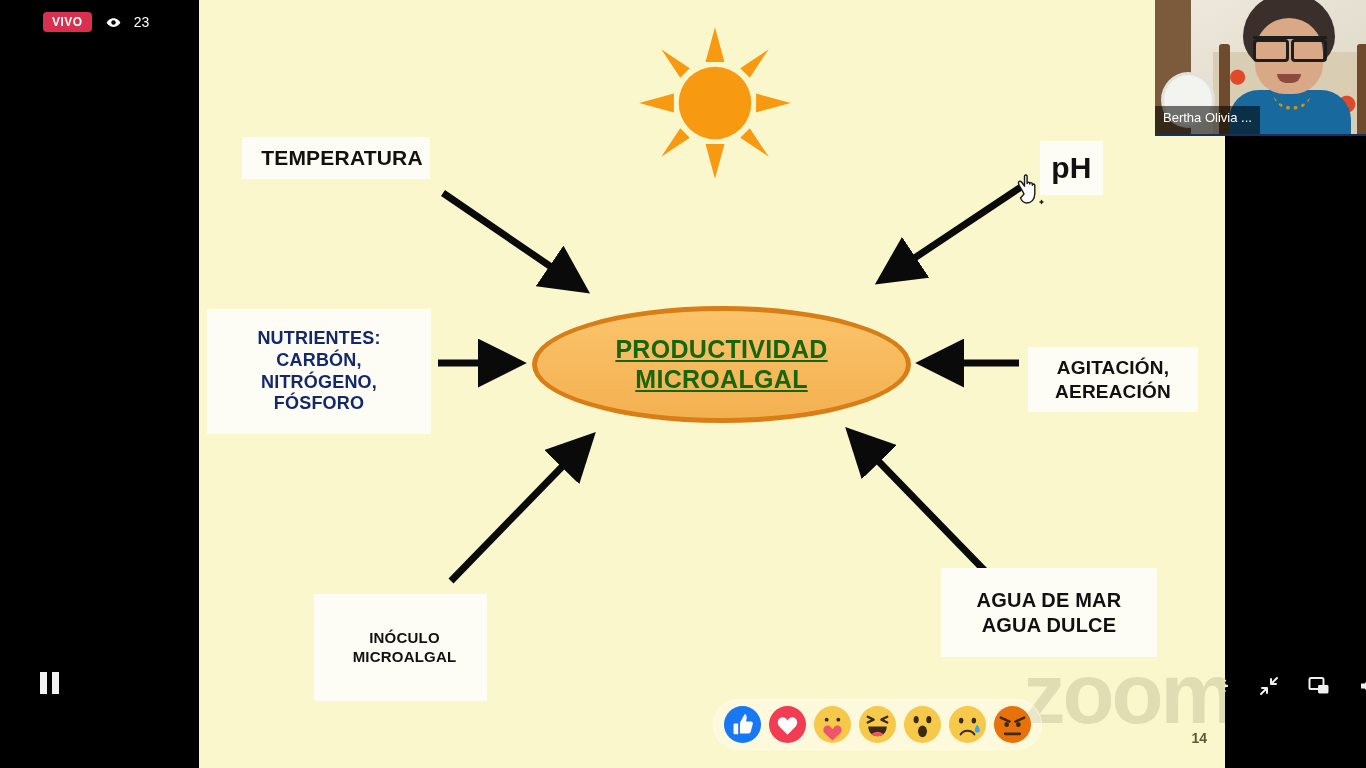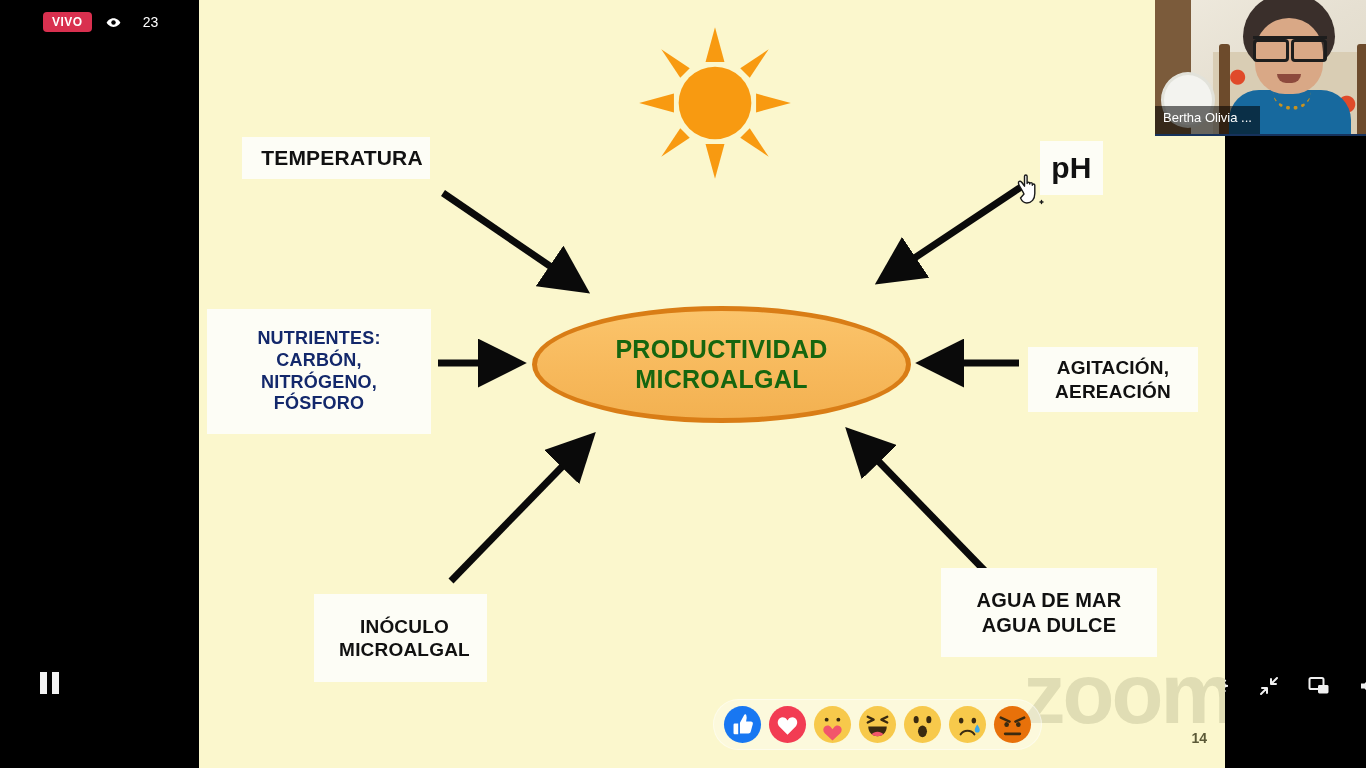--- a/index.html
+++ b/index.html
@@ -24,21 +24,21 @@
   #vivo-badge {
     background: #d9304f;
     color: #ffffff;
     font-size: 12px;
     font-weight: bold;
     letter-spacing: .5px;
     padding: 4px 9px 4px 9px;
     border-radius: 4px;
     line-height: 1;
   }
-  #viewers { display: flex; align-items: center; gap: 22px; }
+  #viewers { display: flex; align-items: center; gap: 13px; }
   #viewers .eye { display: block; width: 15px; height: 15px; }
   #viewer-count { color: #ffffff; font-size: 14px; line-height: 1; }
 
   
   #slide {
     position: absolute;
     left: 170px; top: 0;
     width: 1026px; height: 768px;
     background: #fbf7cd;
     overflow: hidden;
@@ -58,40 +58,41 @@
   }
   .box span { display: block; white-space: nowrap; }
 
   #box-temperatura { left: 43px; top: 137px; width: 188px; height: 42px; font-size: 21px; padding-left: 12px; }
   #box-ph { left: 841px; top: 141px; width: 63px; height: 54px; font-size: 30px; }
   #box-nutrientes {
     left: 8px; top: 309px; width: 224px; height: 125px;
     font-size: 18px; color: #13286b;
   }
   #box-agitacion { left: 829px; top: 347px; width: 170px; height: 65px; font-size: 19px; }
-  #box-inoculo { left: 115px; top: 594px; width: 173px; height: 88px; font-size: 19px; padding-left: 8px; }
+  #box-inoculo { left: 115px; top: 594px; width: 173px; height: 107px; font-size: 15px; padding-left: 8px; }
   #box-agua { left: 742px; top: 568px; width: 216px; height: 89px; font-size: 20px; }
 
   
   #center-node {
     position: absolute;
     left: 333px; top: 306px;
     width: 379px; height: 117px;
     border-radius: 50%;
     background: linear-gradient(180deg, #fbc46b 0%, #f7b95c 55%, #f3b151 100%);
     border: 5px solid #d97d16;
     display: flex; align-items: center; justify-content: center;
   }
   #center-label {
     color: #16660f;
     font-size: 25px;
     font-weight: bold;
     text-align: center;
     line-height: 1.18;
     letter-spacing: .3px;
+    text-decoration: underline;
   }
 
   
   #sun { position: absolute; left: 437px; top: 24px; width: 158px; height: 158px; }
 
   
   #arrows { position: absolute; inset: 0; pointer-events: none; }
 
   
   #cursor { position: absolute; left: 817px; top: 172px; width: 34px; height: 38px; }

